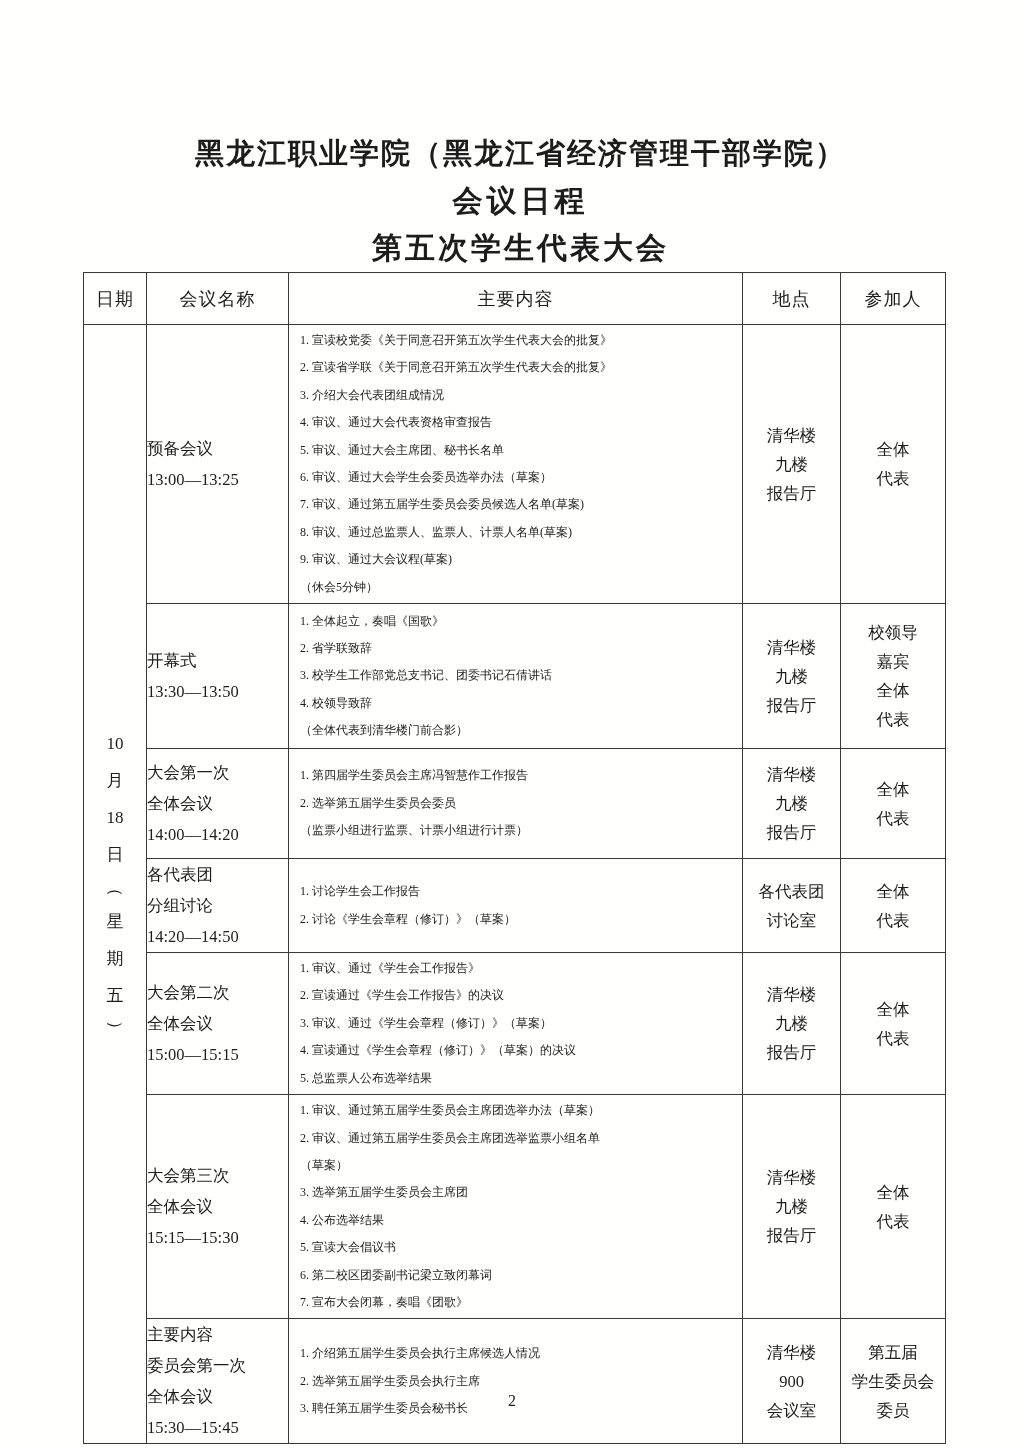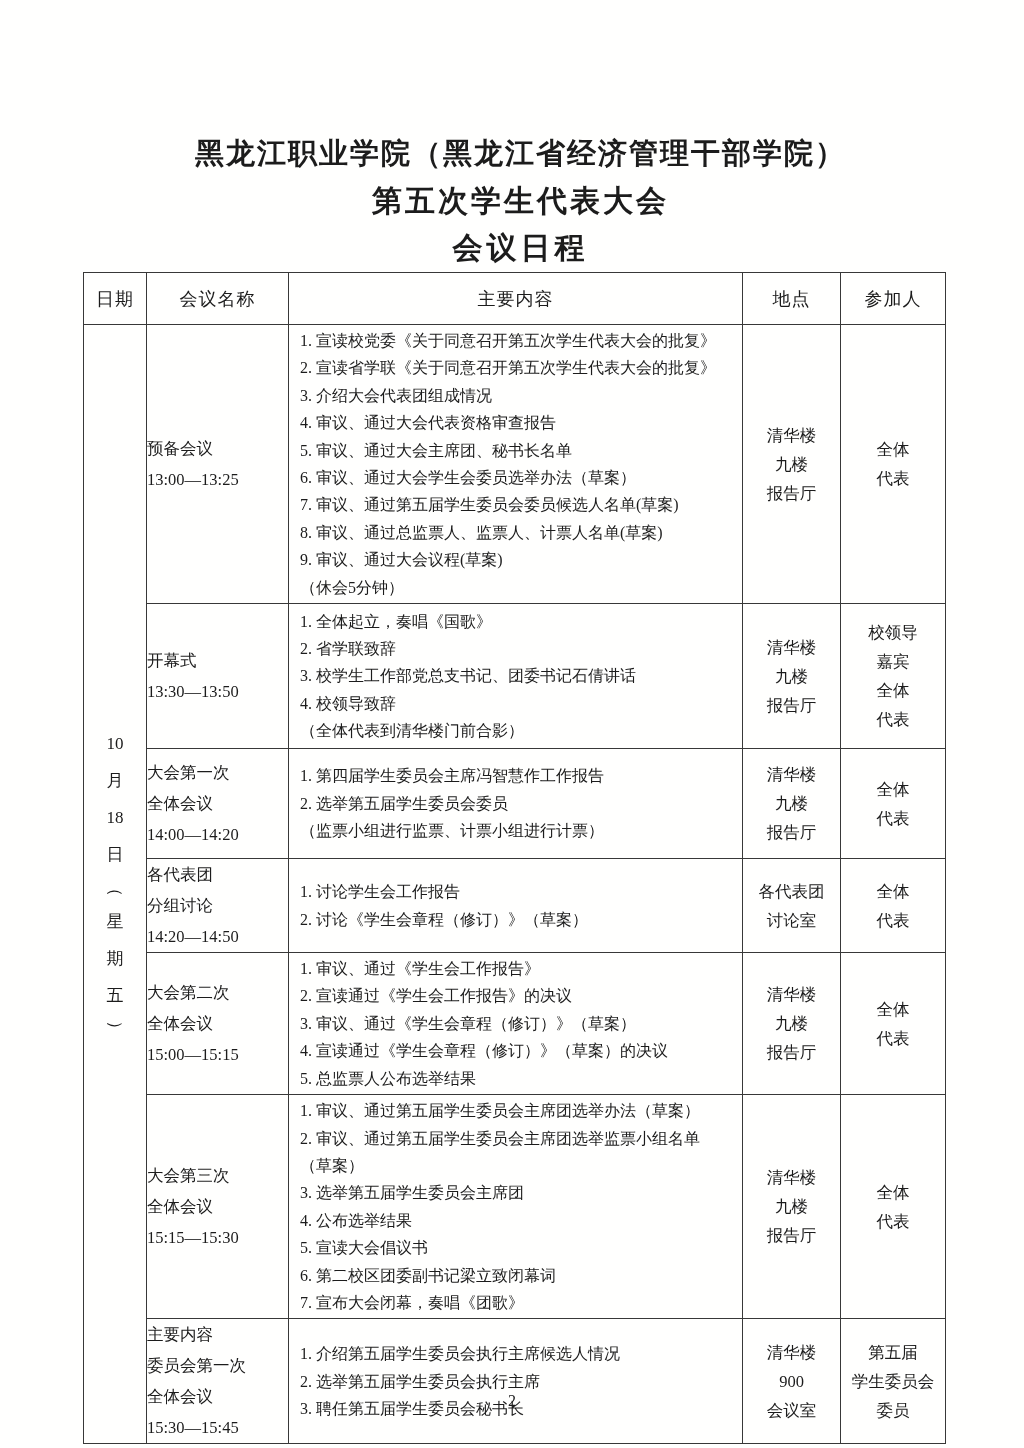--- a/index.html
+++ b/index.html
@@ -62,21 +62,21 @@
   td.date-cell .line.rotated {
     transform: rotate(90deg);
     line-height: 30px;
   }
 
   
   td.name-cell { text-align: left; font-size: 16.5px; }
   td.name-cell .line { line-height: 31px; white-space: nowrap; }
 
   
-  td.content-cell { font-size: 16px; padding: 2px 6px 2px 11px; }
+  td.content-cell { font-size: 12px; padding: 2px 6px 2px 11px; }
   td.content-cell .line { line-height: 27.4px; white-space: nowrap; }
 
   
   td.loc-cell, td.part-cell { text-align: center; font-size: 16.5px; }
   td.loc-cell .line, td.part-cell .line { line-height: 29px; white-space: nowrap; }
 
   
   .page-number {
     position: absolute;
     top: 1392px; left: 0; width: 100%;
@@ -84,22 +84,22 @@
     font-size: 16px;
   }
 </style>
 </head>
 <body>
 
 <div class="page">
 
   <div class="title-block">
     <div class="title-line t1">黑龙江职业学院（黑龙江省经济管理干部学院）</div>
+    <div class="title-line t3">会议日程</div>
     <div class="title-line t2">第五次学生代表大会</div>
-    <div class="title-line t3">会议日程</div>
   </div>
 
   <table class="agenda">
     <colgroup>
       <col style="width:63px">
       <col style="width:142px">
       <col style="width:454px">
       <col style="width:98px">
       <col style="width:105px">
     </colgroup>

